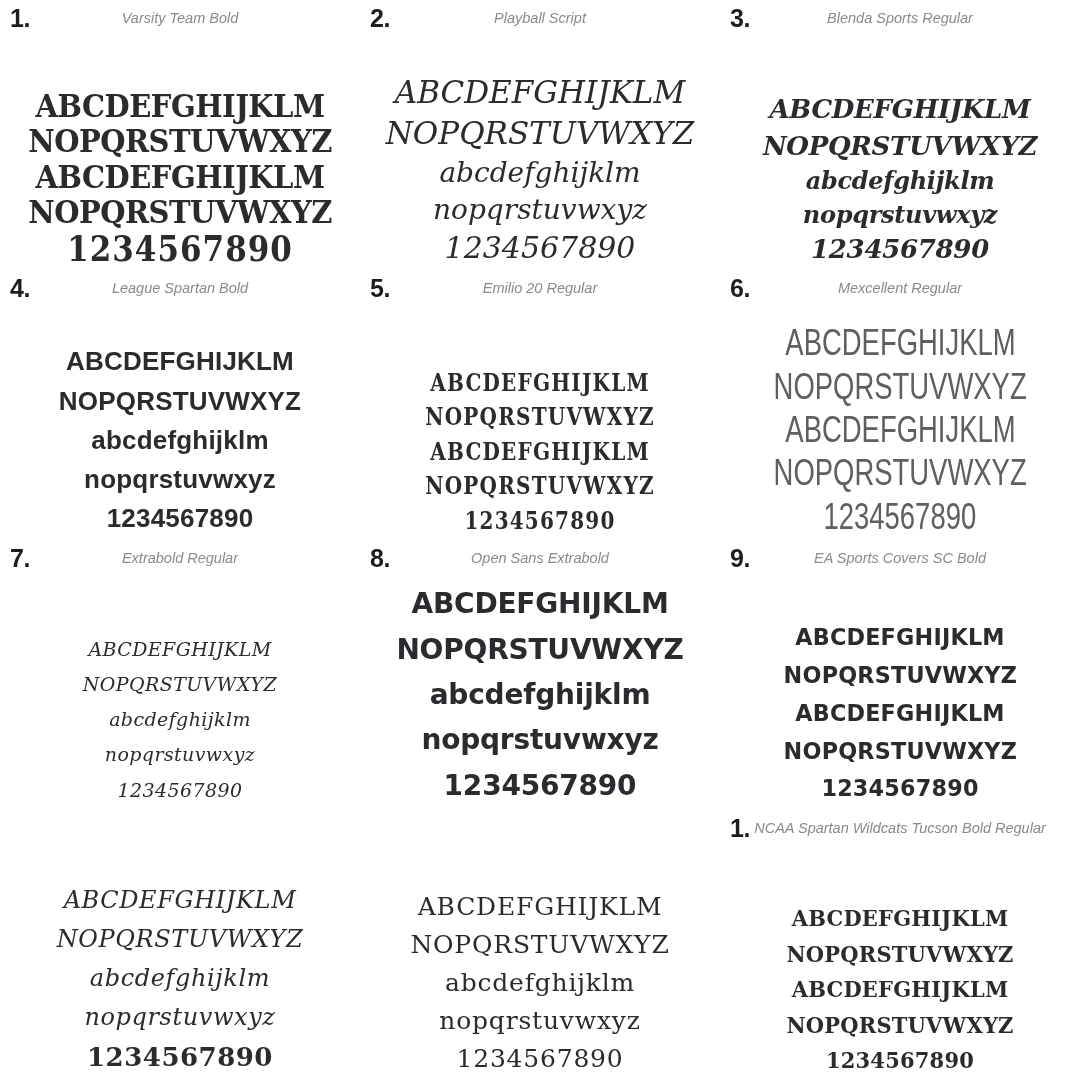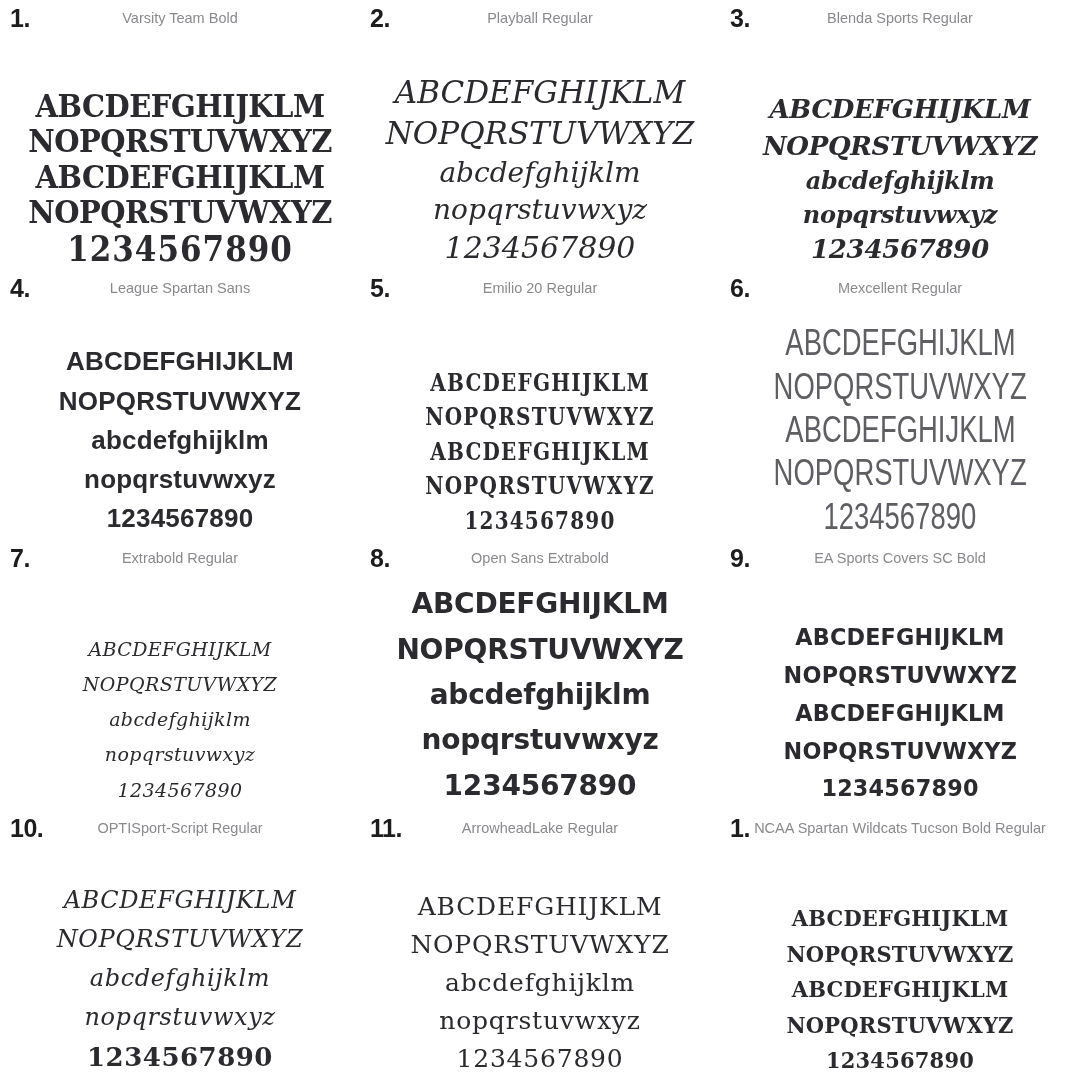--- a/index.html
+++ b/index.html
@@ -44,20 +44,21 @@
     letter-spacing: -0.5px;
   }
   .fontname {
     font-size: 14.5px;
     color: #8a8a8e;
     font-weight: 400;
     text-align: right;
     line-height: 1.1;
     max-width: 100%;
     white-space: nowrap;
+    font-style: italic;
   }
   .lines {
     width: 100%;
     flex: 1;
     display: flex;
     flex-direction: column;
     align-items: center;
     justify-content: flex-end;
     color: #2b2b2f;
   }
@@ -215,21 +216,21 @@
       <div>NOPQRSTUVWXYZ</div>
       <div>ABCDEFGHIJKLM</div>
       <div>NOPQRSTUVWXYZ</div>
       <div>1234567890</div>
     </div>
   </div>
 
   <div class="cell s2">
     <div class="head">
       <span class="num">2.</span>
-      <span class="fontname">Playball Regular</span>
+      <span class="fontname">Playball Script</span>
     </div>
     <div class="lines">
       <div>ABCDEFGHIJKLM</div>
       <div>NOPQRSTUVWXYZ</div>
       <div>abcdefghijklm</div>
       <div>nopqrstuvwxyz</div>
       <div>1234567890</div>
     </div>
   </div>
 
@@ -243,21 +244,21 @@
       <div>NOPQRSTUVWXYZ</div>
       <div>abcdefghijklm</div>
       <div>nopqrstuvwxyz</div>
       <div>1234567890</div>
     </div>
   </div>
 
   <div class="cell s4">
     <div class="head">
       <span class="num">4.</span>
-      <span class="fontname">League Spartan Sans</span>
+      <span class="fontname">League Spartan Bold</span>
     </div>
     <div class="lines">
       <div>ABCDEFGHIJKLM</div>
       <div>NOPQRSTUVWXYZ</div>
       <div>abcdefghijklm</div>
       <div>nopqrstuvwxyz</div>
       <div>1234567890</div>
     </div>
   </div>
 
@@ -325,38 +326,30 @@
     <div class="lines">
       <div>ABCDEFGHIJKLM</div>
       <div>NOPQRSTUVWXYZ</div>
       <div>ABCDEFGHIJKLM</div>
       <div>NOPQRSTUVWXYZ</div>
       <div>1234567890</div>
     </div>
   </div>
 
   <div class="cell s10">
-    <div class="head">
-      <span class="num">10.</span>
-      <span class="fontname">OPTISport-Script Regular</span>
-    </div>
     <div class="lines">
       <div>ABCDEFGHIJKLM</div>
       <div>NOPQRSTUVWXYZ</div>
       <div>abcdefghijklm</div>
       <div>nopqrstuvwxyz</div>
       <div>1234567890</div>
     </div>
   </div>
 
   <div class="cell s11">
-    <div class="head">
-      <span class="num">11.</span>
-      <span class="fontname">ArrowheadLake Regular</span>
-    </div>
     <div class="lines">
       <div>ABCDEFGHIJKLM</div>
       <div>NOPQRSTUVWXYZ</div>
       <div>abcdefghijklm</div>
       <div>nopqrstuvwxyz</div>
       <div>1234567890</div>
     </div>
   </div>
 
   <div class="cell s12">

